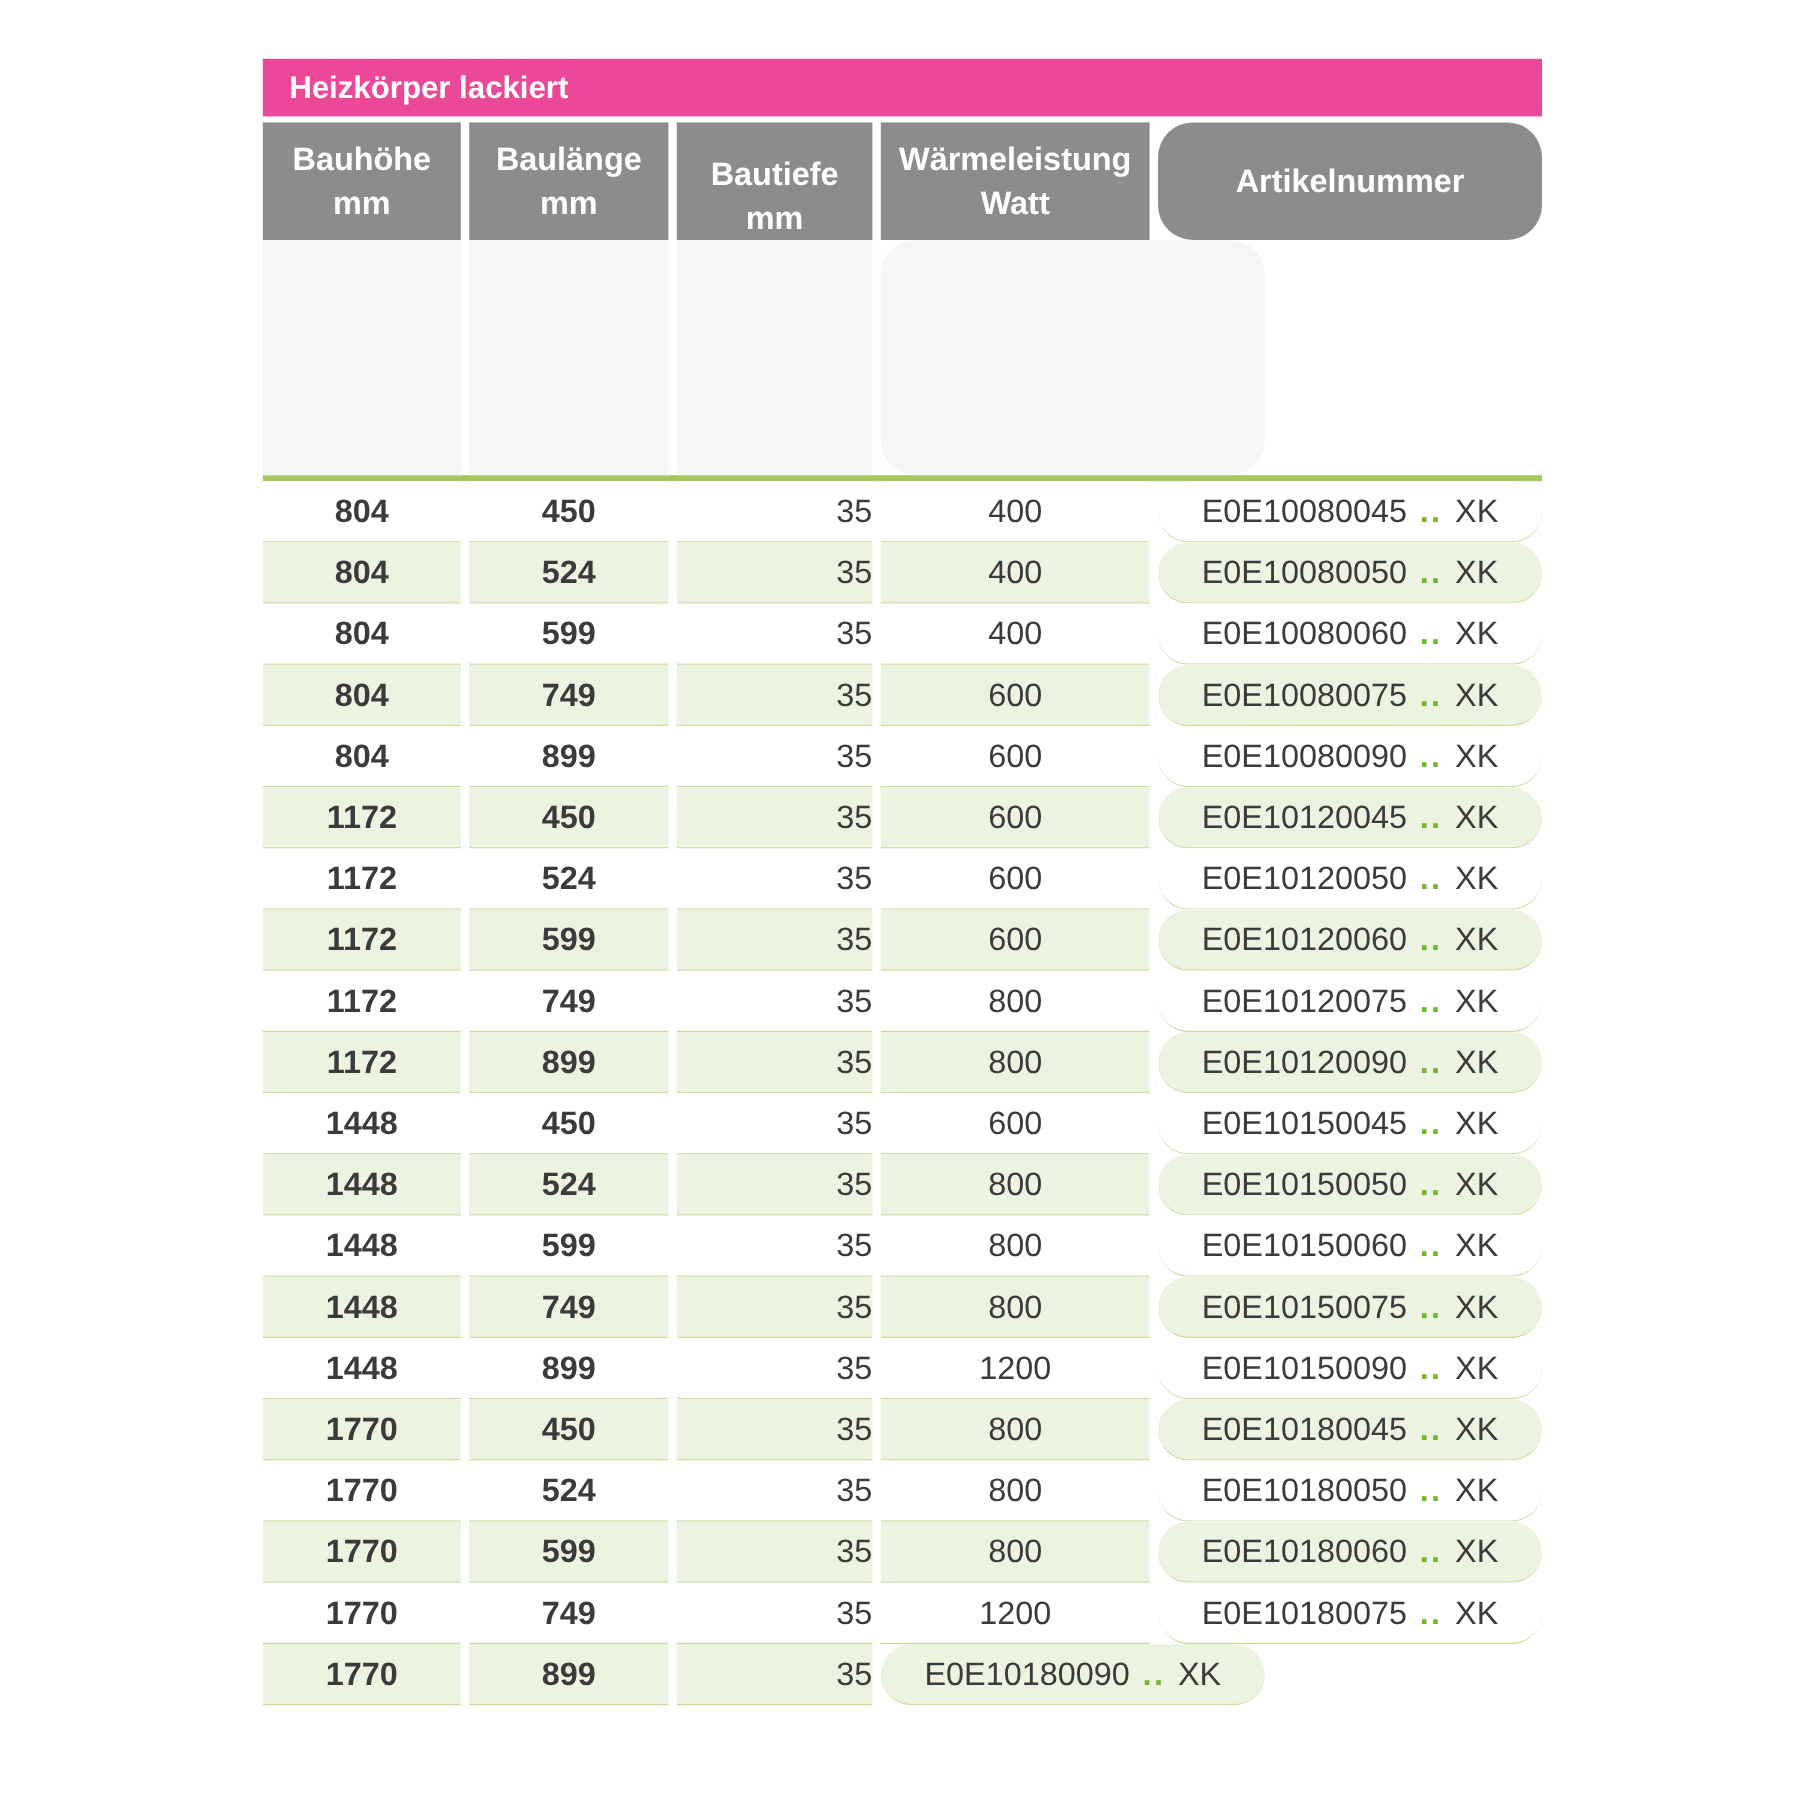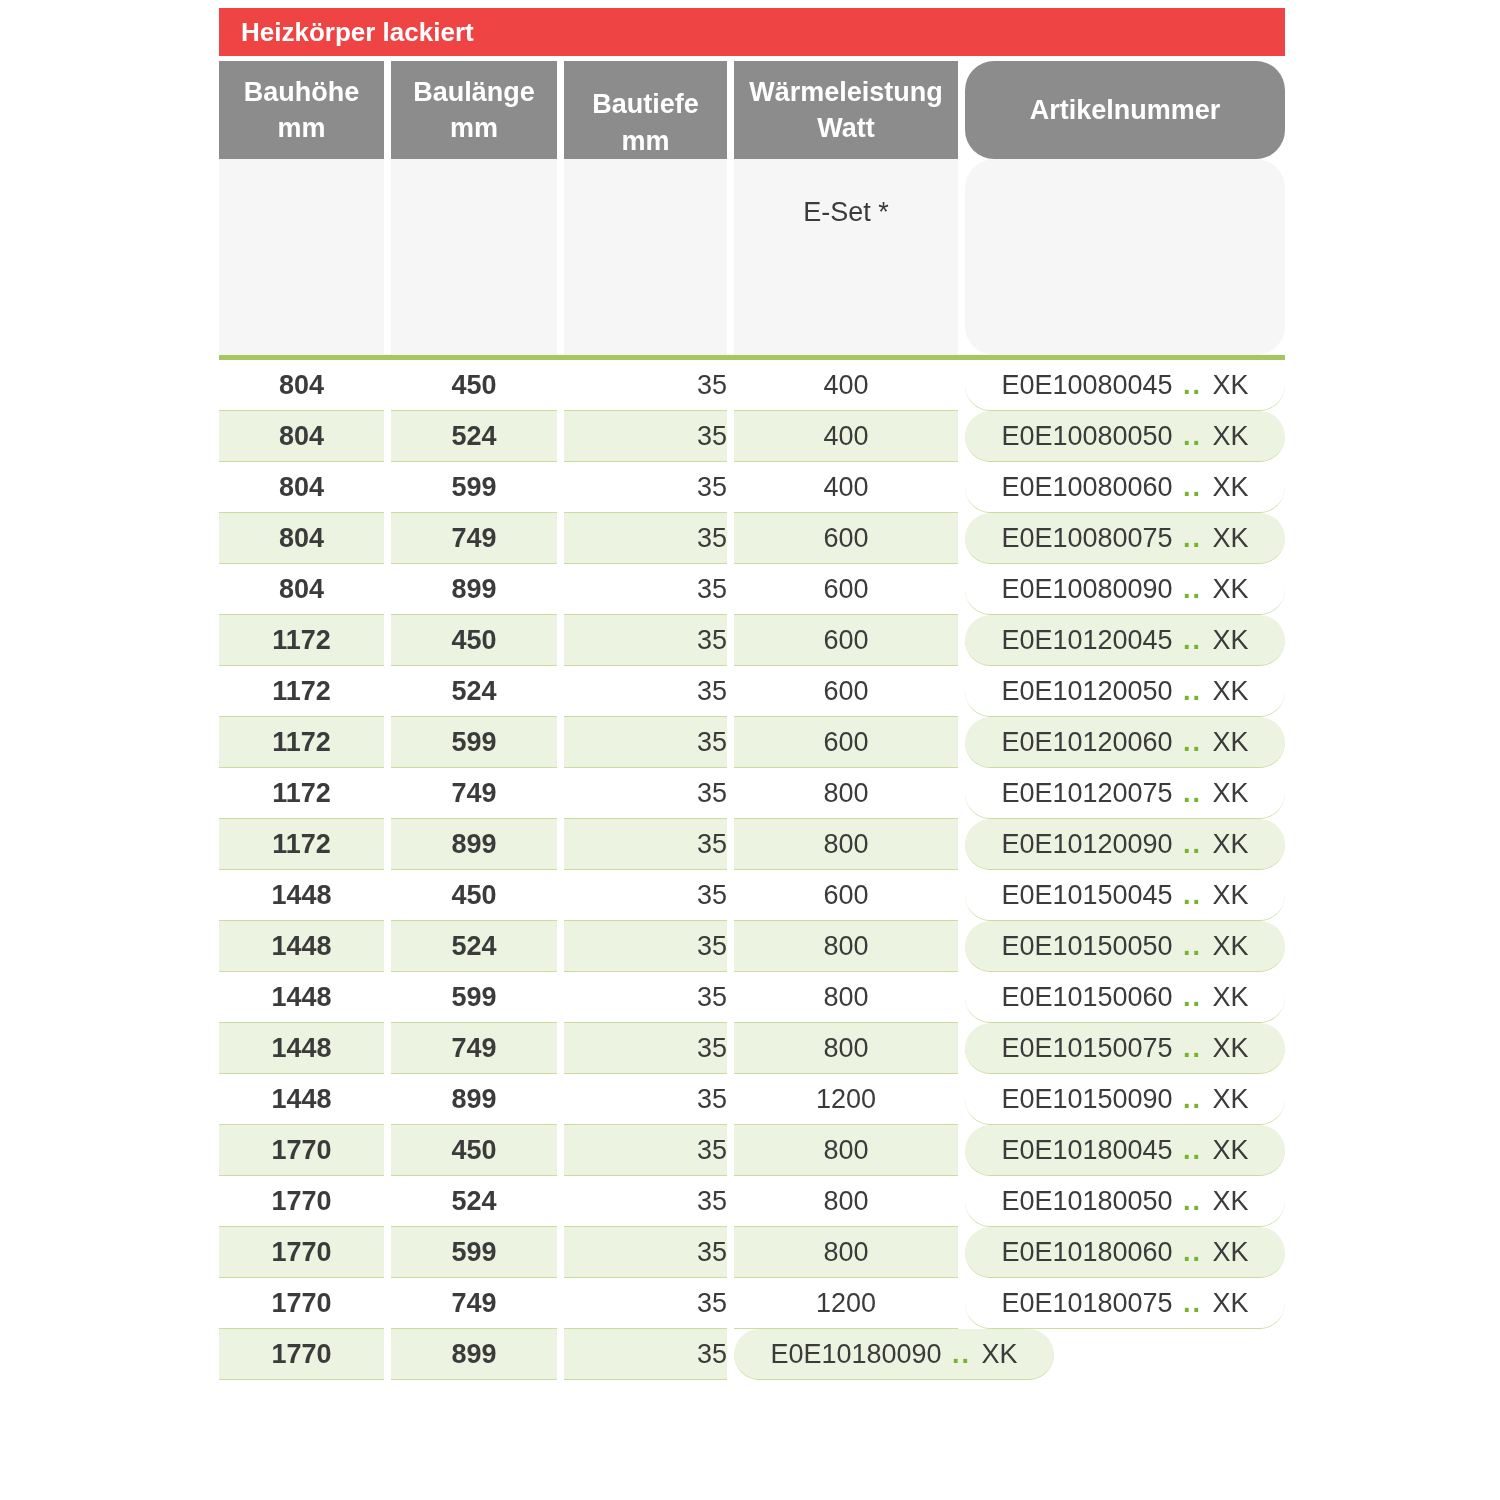--- a/index.html
+++ b/index.html
@@ -11,27 +11,28 @@
     overflow: hidden;
     position: relative;
   }
   .table-wrap {
     position: absolute;
     left: 219px;
     top: 8px;
     width: 1066px;
   }
   .title-bar {
-    background: #ef4444;
+    background: #ec4899;
     color: #ffffff;
     font-weight: bold;
     font-size: 26px;
     height: 48px;
     line-height: 48px;
     padding-left: 22px;
+    margin-top: 41px;
   }
   .header-row, .subheader-row, .row {
     display: flex;
     gap: 7px;
   }
   .header-row { margin-top: 5px; }
   .header-cell {
     background: #8c8c8c;
     color: #ffffff;
     font-weight: bold;
@@ -109,21 +110,20 @@
     <div class="header-cell c4">
       <span>Artikelnummer</span>
       <span></span>
     </div>
   </div>
 
   <div class="subheader-row">
     <div class="sub-cell c0"></div>
     <div class="sub-cell c1"></div>
     <div class="sub-cell c2"></div>
-    <div class="sub-cell c3">E-Set *</div>
     <div class="sub-cell c4"></div>
   </div>
 
   <div class="green-rule"></div>
 
   <div class="body">
       <div class="row">
         <div class="cell c0 bold">804</div>
         <div class="cell c1 bold">450</div>
         <div class="cell c2">35</div>

